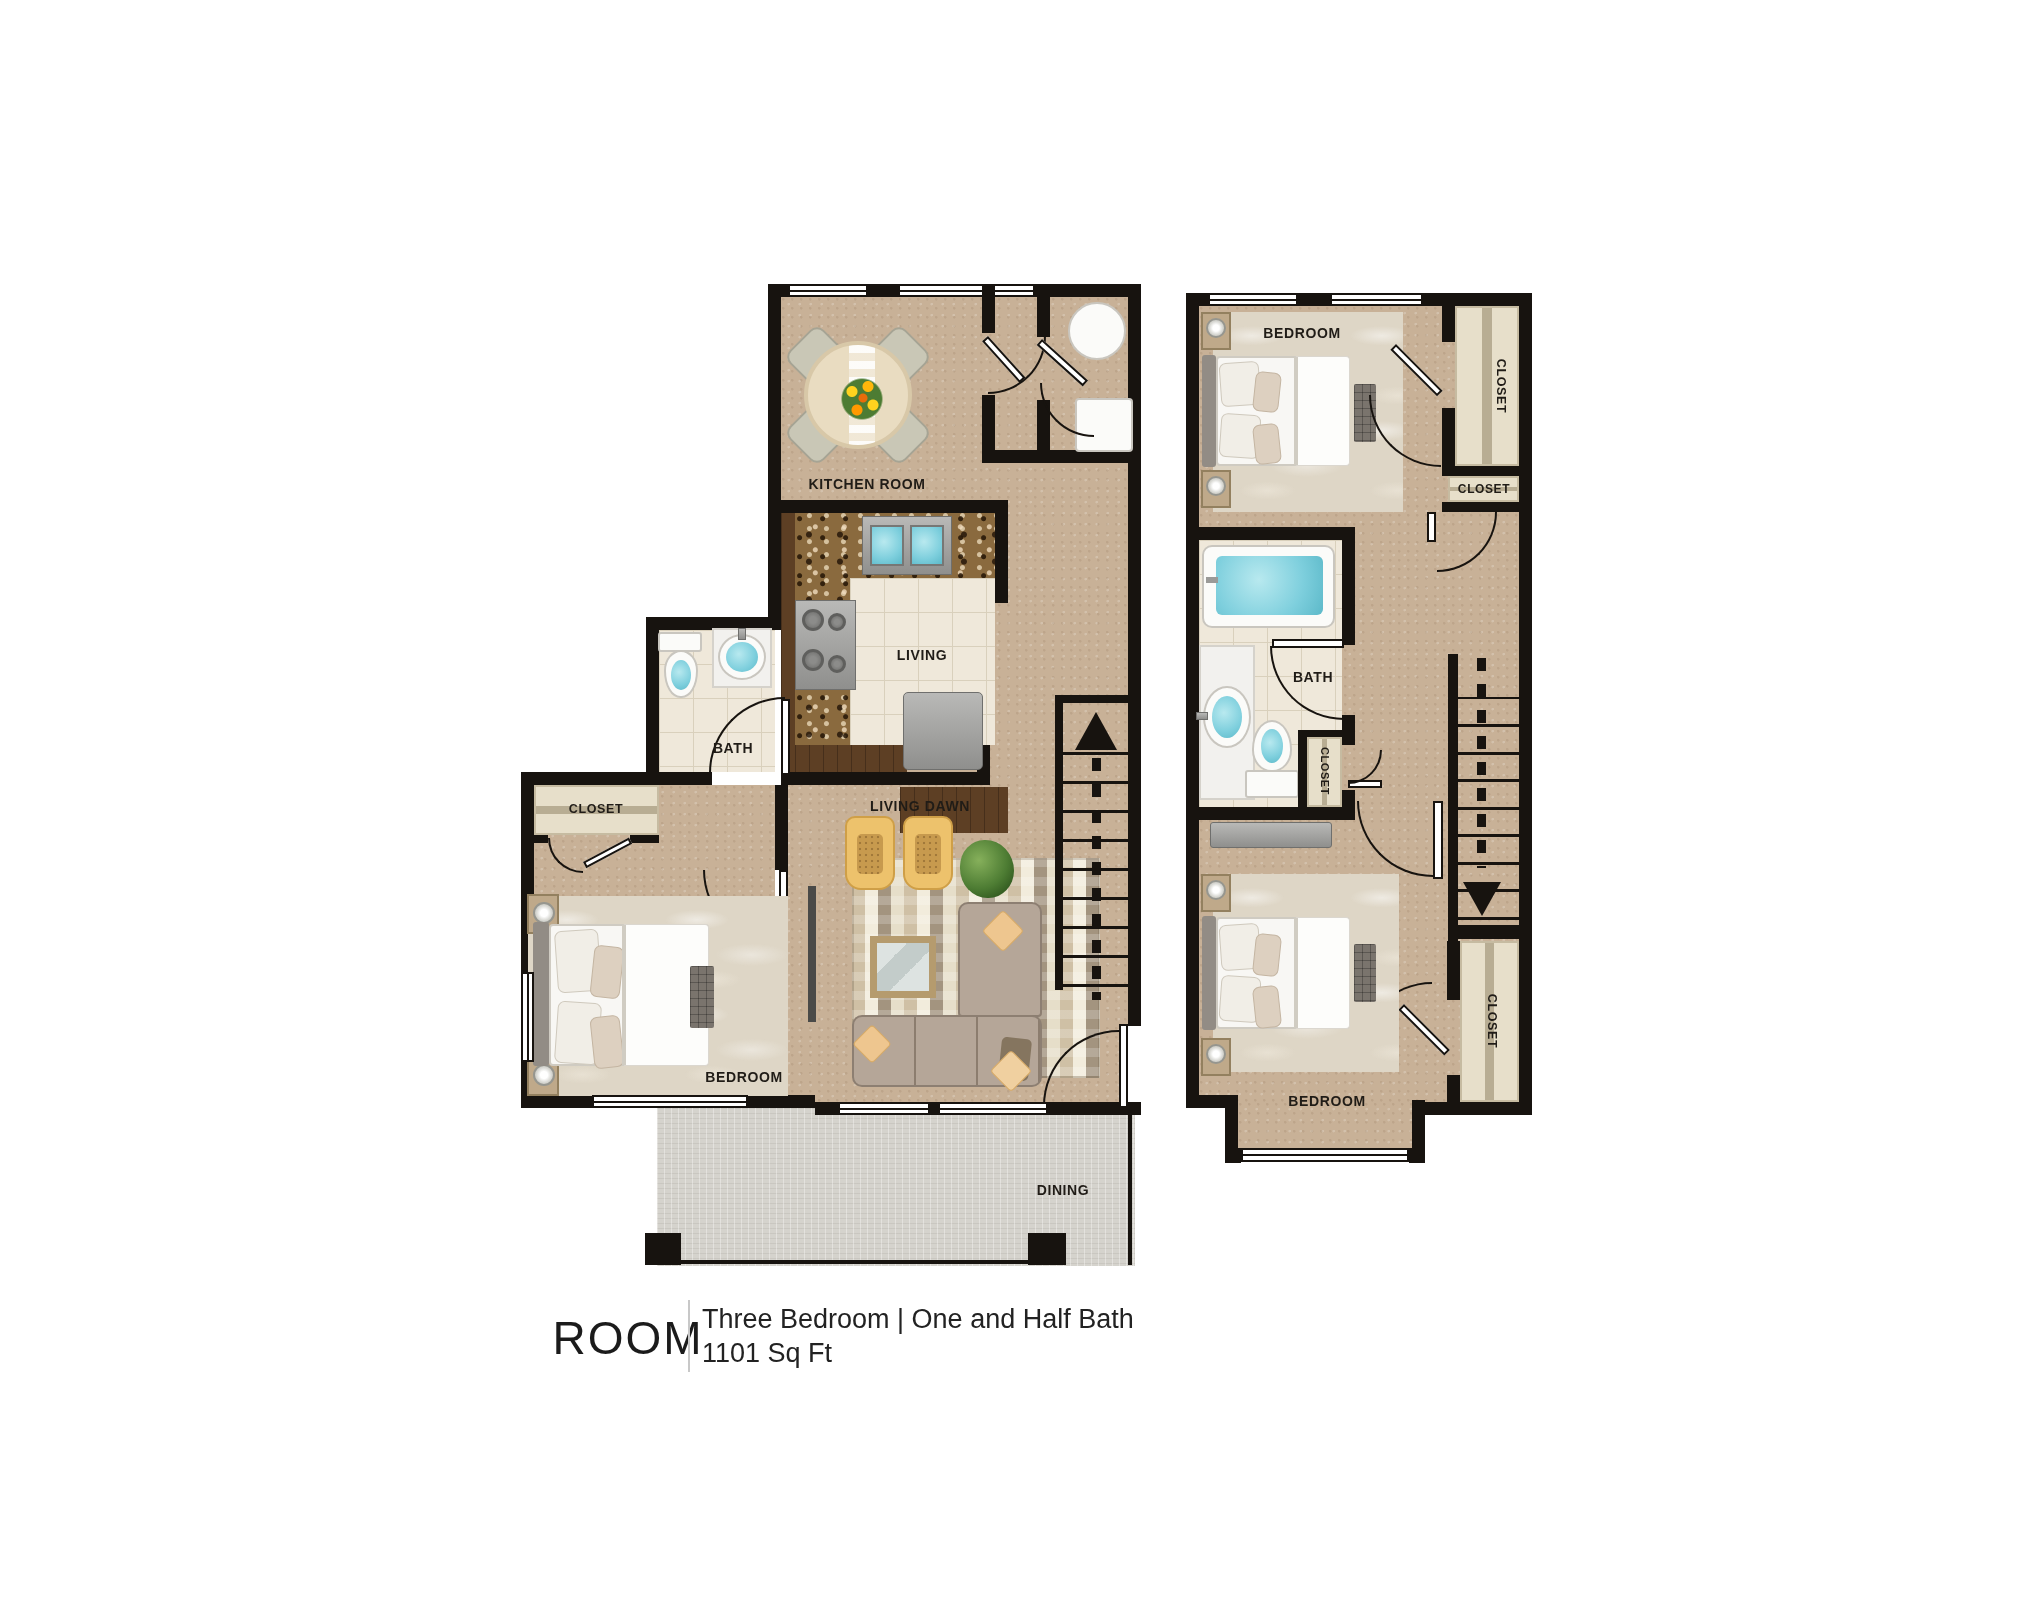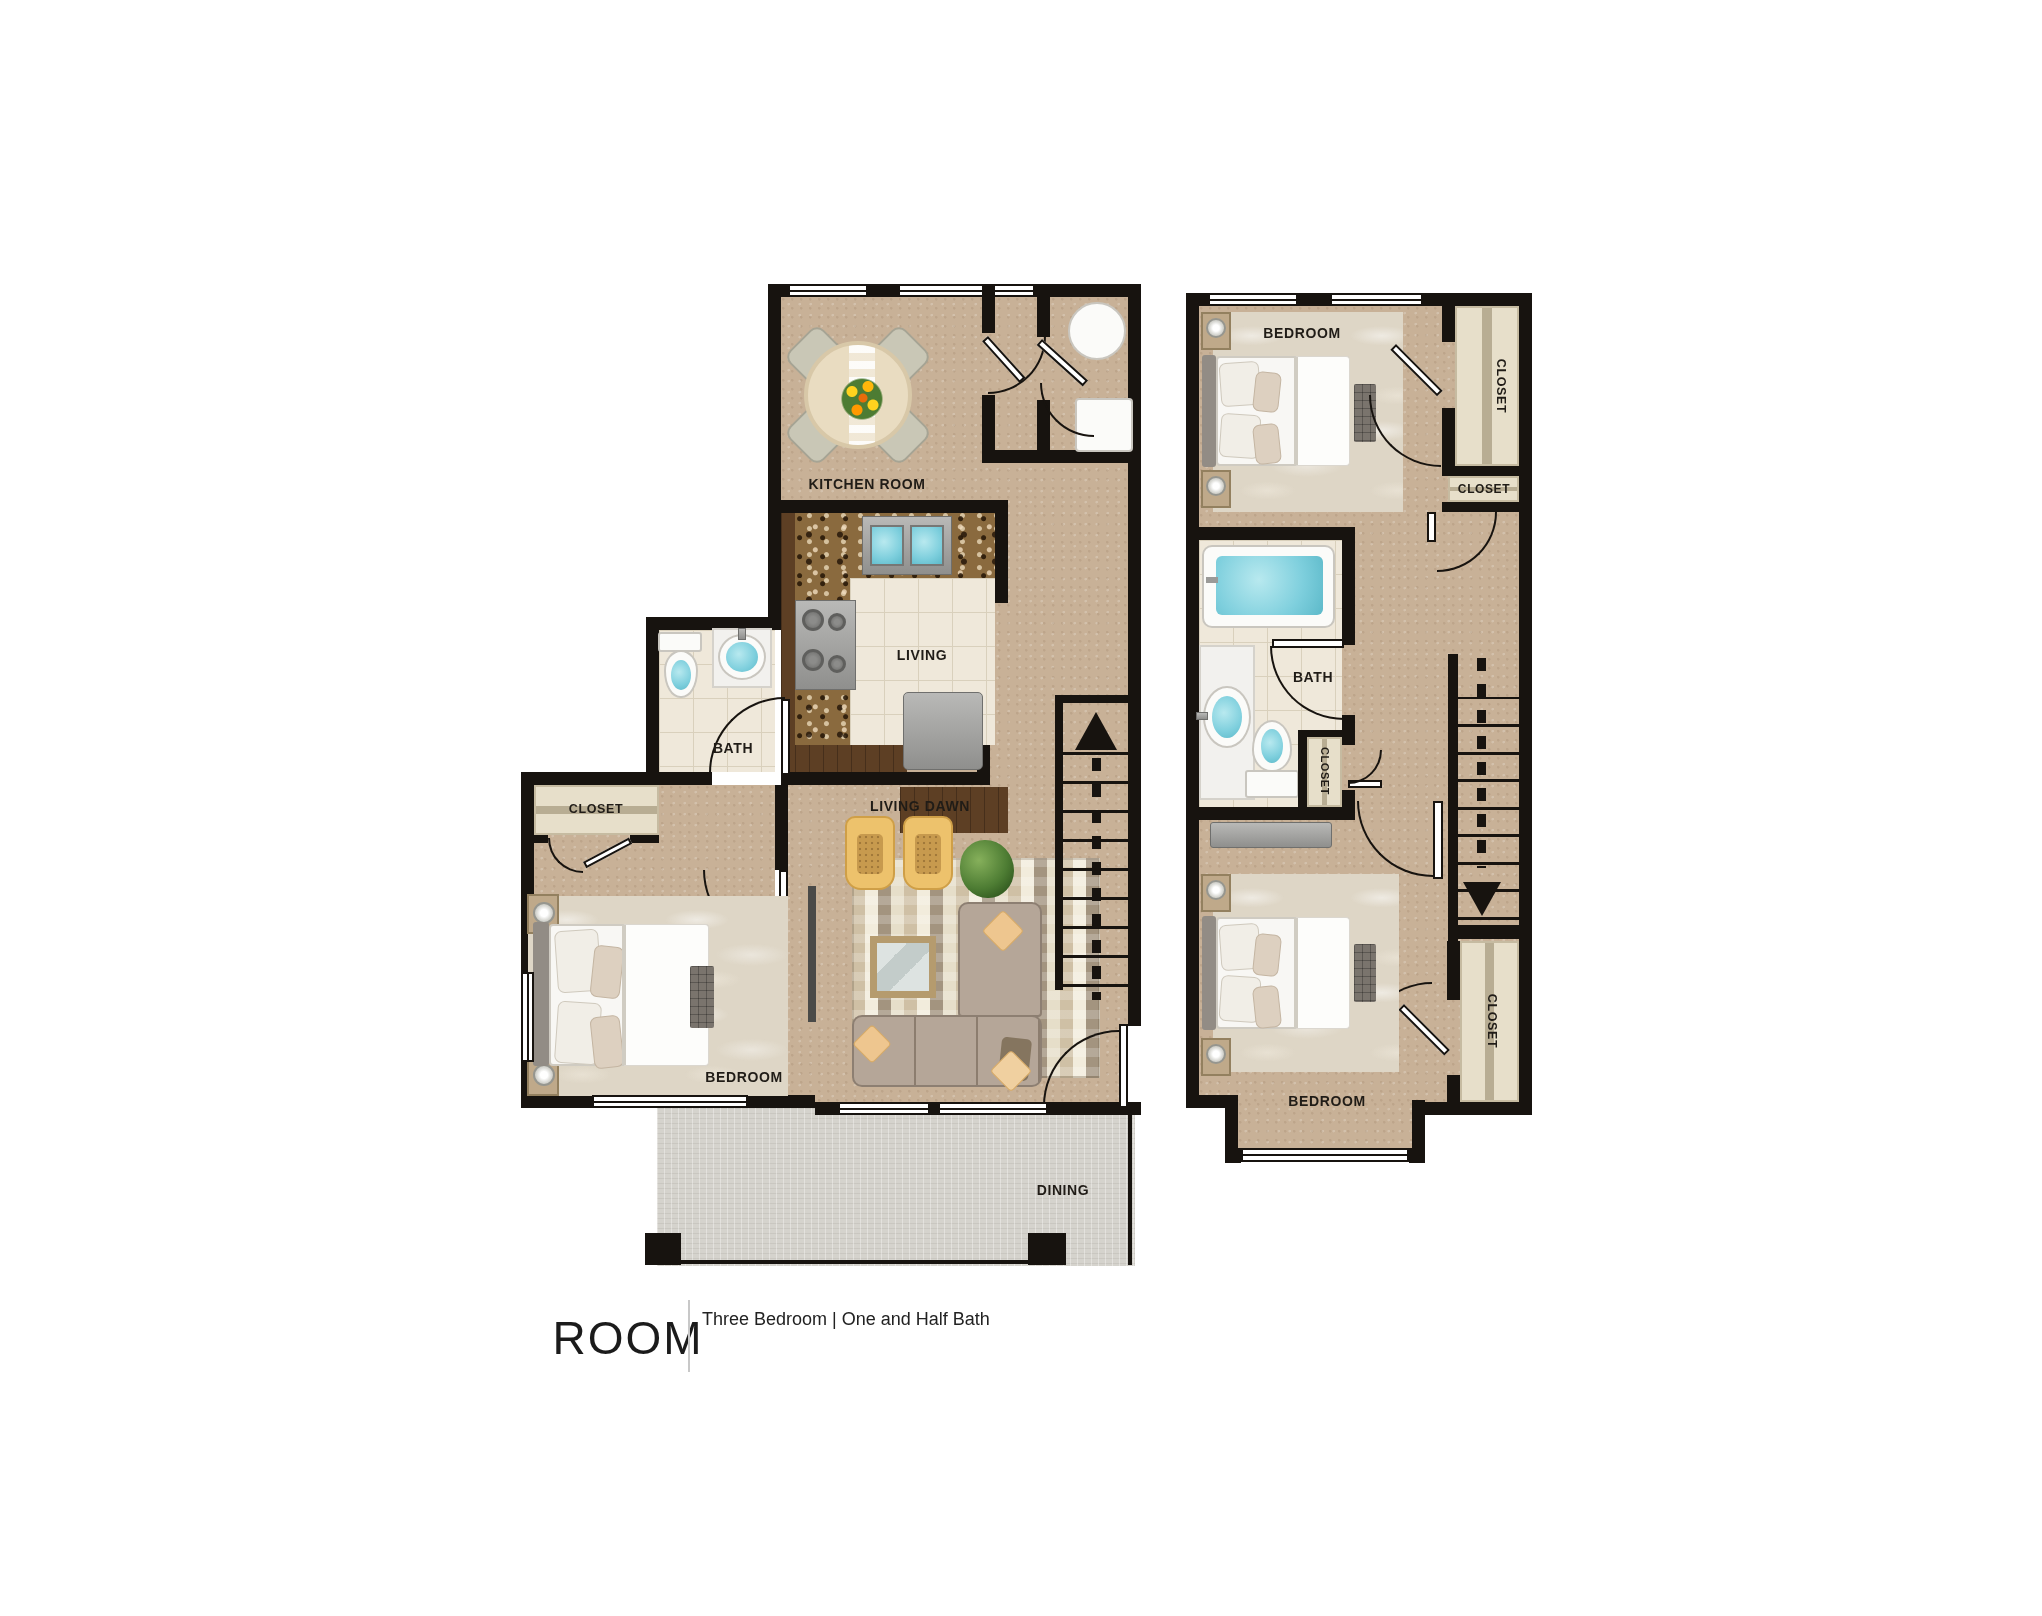--- a/index.html
+++ b/index.html
@@ -65,21 +65,21 @@
   .chairseat { position:absolute; background:#c79a4e; background-image: radial-gradient(circle, rgba(90,60,20,.35) 1px, transparent 1.6px); background-size:6px 6px; border-radius:5px; }
   .rug-chevron { position:absolute;
        background: repeating-linear-gradient(90deg, #cfc0a5 0 13px, #f2ecdc 13px 26px, #a3947f 26px 39px, #e6dec9 39px 52px);
        box-shadow: inset 0 0 0 2px rgba(120,105,85,.35); }
   .rug-chevron::after { content:""; position:absolute; inset:0;
        background: repeating-linear-gradient(180deg, rgba(255,255,255,.20) 0 9px, transparent 9px 19px); }
   .plant { position:absolute; background: radial-gradient(circle at 35% 35%, #86b05b, #4d7c33 55%, #31591f 82%); border-radius:46% 54% 48% 52%; }
   .burner { position:absolute; border:3px solid #5f5f5d; border-radius:50%; background: radial-gradient(circle, #8c8c8a 30%, #767674 75%); }
   .dchair { position:absolute; background:#c9c7b6; border:2px solid #a6a494; border-radius:10px; }
   .footer-name { position:absolute; font-size:46px; font-weight:400; letter-spacing:2px; color:#1b1b1b; transform:translate(-50%,-50%); }
-  .footer-line { font-size:18px; font-weight:400; color:#222222; line-height:34px; white-space:nowrap; }
+  .footer-line { font-size:27px; font-weight:400; color:#222222; line-height:34px; white-space:nowrap; }
 </style>
 </head>
 <body>
 
 <div class="abs" style="left:0;top:0;width:2042px;height:1616px;">
 
   <section>
 
     <div class="f" style="left:781px;top:297px;width:347px;height:805px;"></div>
     <div class="f" style="left:534px;top:785px;width:241px;height:310px;"></div>
@@ -339,16 +339,17 @@
     <div class="duvet" style="left:1294px;top:917px;width:56px;height:112px;"></div>
     <div class="bench" style="left:1354px;top:944px;width:22px;height:58px;"></div>
     <div class="lab" style="left:1327px;top:1101px;">BEDROOM</div>
   </section>
 
   <footer>
     <div class="footer-name" style="left:628px;top:1338px;">ROOM</div>
     <div class="abs" style="left:688px;top:1300px;width:2px;height:72px;background:#c8c8c8;"></div>
     <div class="abs" style="left:702px;top:1302px;">
       <div class="footer-line">Three Bedroom | One and Half Bath</div>
+      <div class="footer-line">1101 Sq Ft</div>
     </div>
   </footer>
 
 </div>
 
 </body></html>

